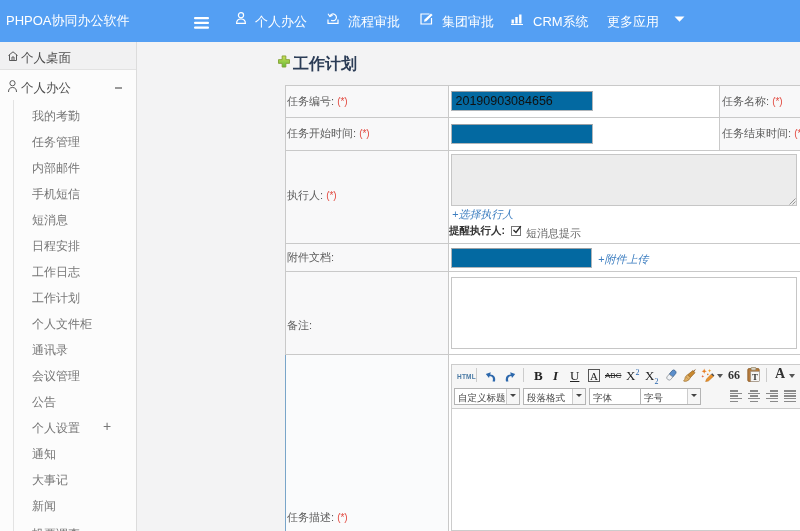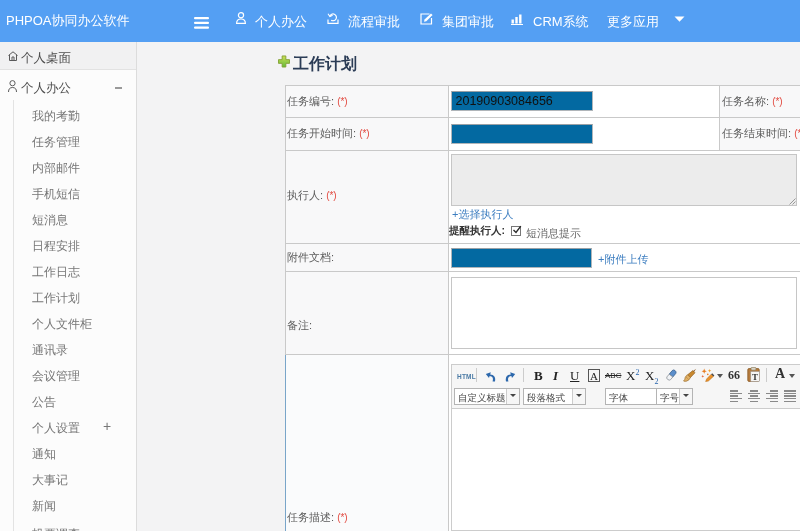--- a/index.html
+++ b/index.html
@@ -17,21 +17,21 @@
 .sb-item { position:absolute; left:21px; font-size:12.5px; color:#4f4f4f; white-space:nowrap; }
 .sb-sub { position:absolute; left:32px; font-size:12px; color:#767676; white-space:nowrap; }
 #subguide { position:absolute; left:13px; top:58px; width:1px; height:431px; background:#e3e3e3; }
 
 
 #title-plus { position:absolute; left:278px; top:55px; width:12px; height:13px; }
 #title-text { position:absolute; left:293px; top:54px; font-size:16px; font-weight:bold; color:#2b3c56; }
 .lbl { font-size:11px; color:#5c5c5c; white-space:nowrap; }
 .star { color:#e24a40; font-size:10px; }
 .inp { position:absolute; background:#0369a1; border:1px solid #b0b5b9; border-top-color:#9aa0a5; }
-.link { position:absolute; font-size:11px; color:#3d7ec0; white-space:nowrap; }
+.link { position:absolute; font-size:11px; color:#3d7ec0; white-space:nowrap;font-style:italic; }
 .tsep { top:368px; width:1px; height:14px; background:#ccc; }
 .tb { position:absolute; top:368px; font-size:13px; color:#222; font-family:"Liberation Serif",serif; }
 .dd { position:absolute; top:388px; height:17px; background:#fff; border:1px solid #b4b4b4; }
 .dd span { position:absolute; left:3px; top:3px; font-size:9.5px; color:#444; }
 .dd i { position:absolute; right:0; top:0; width:13px; height:15px; border-left:1px solid #ccc; background:#f6f6f6; }
 .dd i:after { content:""; position:absolute; left:3px; top:5px; width:0; height:0; border:3.5px solid transparent; border-top-color:#444; }
 .al { position:absolute; top:390px; width:12px; height:12px; display:flex; flex-direction:column; justify-content:space-between; }
 .al b { display:block; height:1.5px; background:#8a8a8a; width:12px; }
 </style>
 </head>
@@ -216,25 +216,25 @@
     </svg>
 
   <div class="dd" style="left:454px;width:66px">
       <span>自定义标题</span>
       <i></i>
     </div>
   <div class="dd" style="left:523px;width:63px">
       <span>段落格式</span>
       <i></i>
     </div>
-  <div class="dd" style="left:605px;width:75px">
+  <div class="dd" style="left:589px;width:75px">
       <span>字体</span>
       <i></i>
     </div>
-  <div class="dd" style="left:656px;width:37px">
+  <div class="dd" style="left:640px;width:61px">
       <span>字号</span>
       <i></i>
     </div>
   <div class="al" style="left:730px">
       <b style="width:8px"></b>
       <b></b>
       <b style="width:8px"></b>
       <b></b>
       <b style="width:8px"></b>
     </div>

